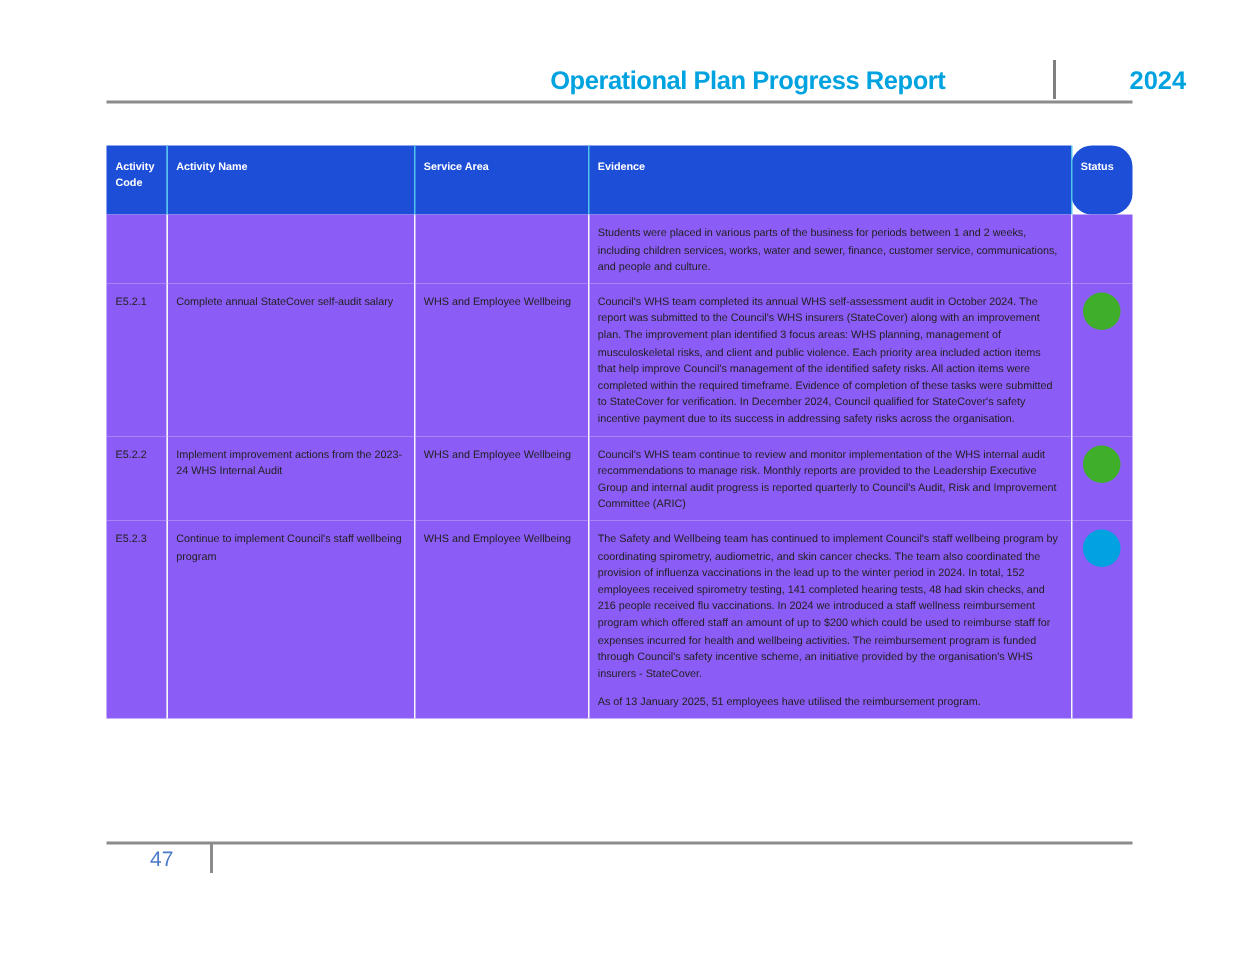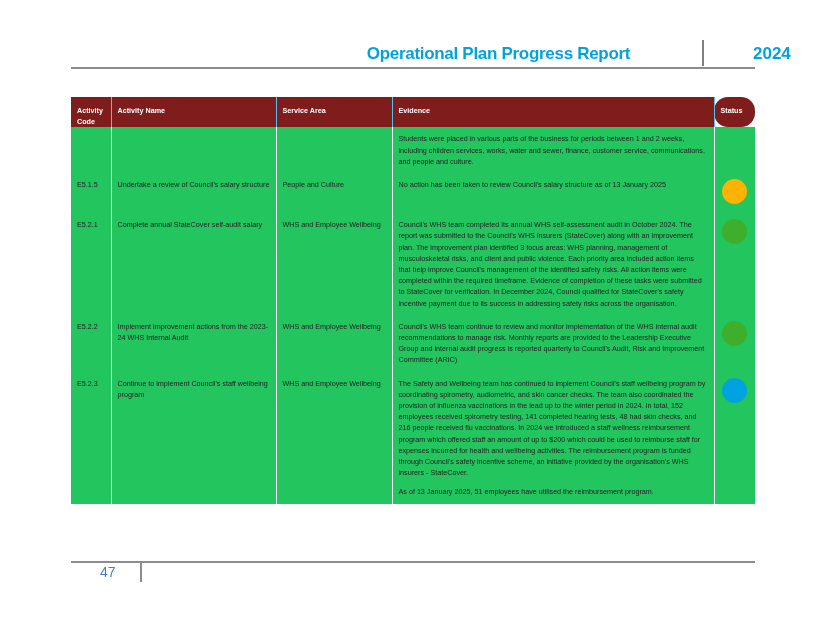--- a/index.html
+++ b/index.html
@@ -7,25 +7,25 @@
          font-family:"Liberation Sans", "DejaVu Sans", sans-serif; color:#222; }
 
   .header-title { position:absolute; top:44px; left:300px; width:397px; text-align:center;
                   font-size:17px; color:#00a3e0; font-weight:bold; letter-spacing:-0.3px; }
   .header-sep { position:absolute; top:40px; left:702px; width:2px; height:26px; background:#7f7f7f; }
   .header-year { position:absolute; top:44px; left:711px; font-size:17px; color:#00a3e0; font-weight:bold;margin-left:42px; }
   .header-rule { position:absolute; top:67px; left:71px; width:684px; height:2px; background:#8c8c8c; }
 
   table.ops { position:absolute; top:97px; left:71px; width:684px; border-collapse:collapse;
               table-layout:fixed; font-size:7.2px; line-height:11.2px; }
-  table.ops th { background:#7f1d1d; color:#ffffff; font-weight:bold; text-align:left;
-                 vertical-align:top; padding:8px 5px 0 6px; height:21px;
+  table.ops th { background:#1d4ed8; color:#ffffff; font-weight:bold; text-align:left;
+                 vertical-align:top; padding:8px 5px 16px 6px; height:21px;
                  border-right:1px solid #4fc3ee; }
   table.ops th:last-child { border-right:none;border-radius:14px; }
-  table.ops td { background:#22c55e; vertical-align:top; padding:6px 6px 6px 6px;
+  table.ops td { background:#8b5cf6; vertical-align:top; padding:6px 6px 6px 6px;
                  border-right:1px solid #f7f7f7; color:#222; }
   table.ops td:last-child { border-right:none; }
   td.status-cell { text-align:center; }
   .dot { display:inline-block; width:25px; height:25px; border-radius:50%; margin-top:0px; }
   td p { margin:0 0 8px 0; }
   td p:last-child { margin-bottom:0; }
 
   .footer-rule { position:absolute; top:561px; left:71px; width:684px; height:2px; background:#8c8c8c; }
   .footer-sep { position:absolute; top:562px; left:140px; width:2px; height:20px; background:#8c8c8c; }
   .page-num { position:absolute; top:564px; left:100px; width:36px; text-align:left;
@@ -60,29 +60,20 @@
       <tr>
         <td></td>
         <td></td>
         <td></td>
         <td>
           <p>Students were placed in various parts of the business for periods between 1 and 2 weeks, including children services, works, water and sewer, finance, customer service, communications, and people and culture.</p>
         </td>
         <td class="status-cell"></td>
       </tr>
       <tr>
-        <td>E5.1.5</td>
-        <td>Undertake a review of Council's salary structure</td>
-        <td>People and Culture</td>
-        <td>
-          <p>No action has been taken to review Council's salary structure as of 13 January 2025</p>
-        </td>
-        <td class="status-cell"><span class="dot" style="background: rgb(255, 179, 0);"></span></td>
-      </tr>
-      <tr>
         <td>E5.2.1</td>
         <td>Complete annual StateCover self-audit salary</td>
         <td>WHS and Employee Wellbeing</td>
         <td>
           <p>Council's WHS team completed its annual WHS self-assessment audit in October 2024. The report was submitted to the Council's WHS insurers (StateCover) along with an improvement plan. The improvement plan identified 3 focus areas: WHS planning, management of musculoskeletal risks, and client and public violence. Each priority area included action items that help improve Council's management of the identified safety risks. All action items were completed within the required timeframe. Evidence of completion of these tasks were submitted to StateCover for verification. In December 2024, Council qualified for StateCover's safety incentive payment due to its success in addressing safety risks across the organisation.</p>
         </td>
         <td class="status-cell"><span class="dot" style="background: rgb(63, 174, 42);"></span></td>
       </tr>
       <tr>
         <td>E5.2.2</td>

